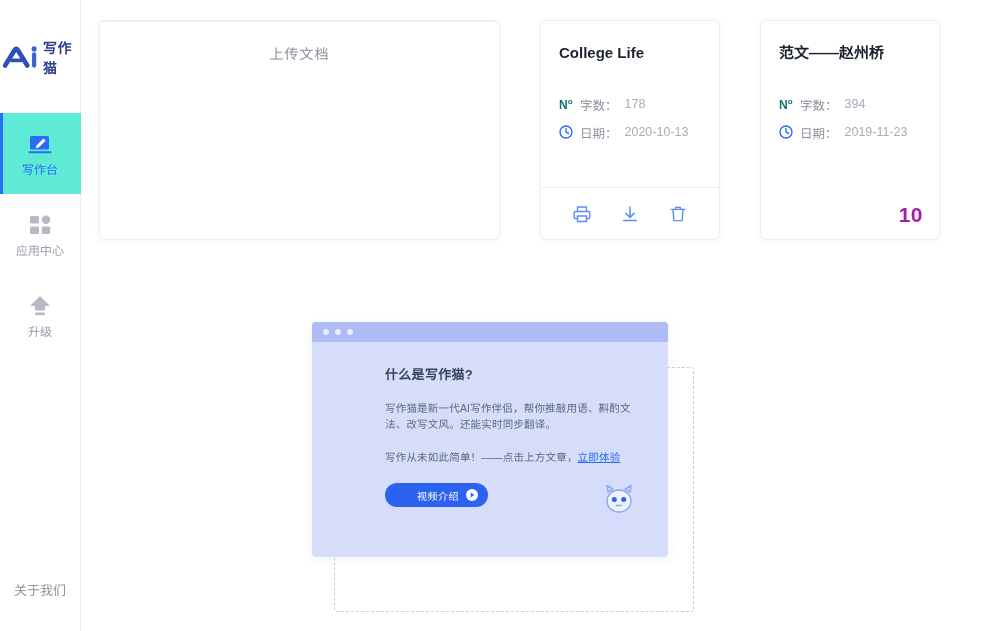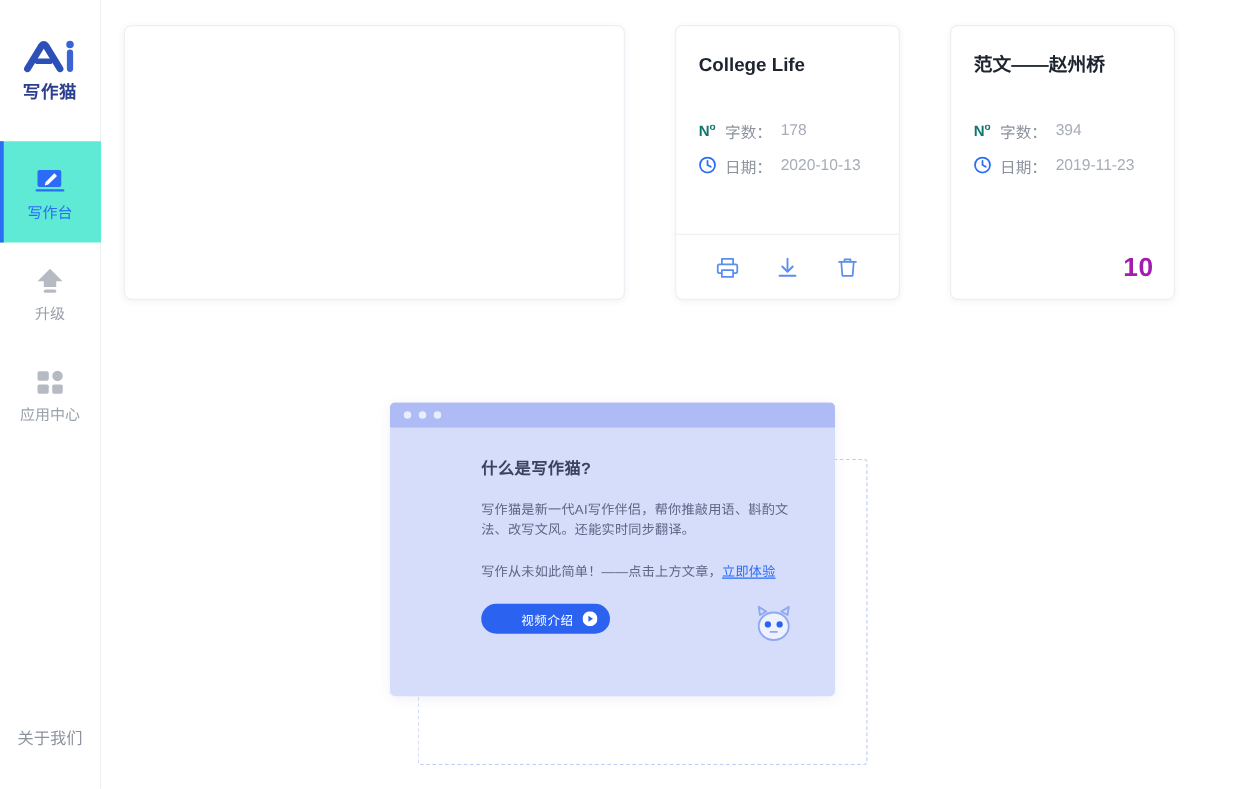--- a/index.html
+++ b/index.html
@@ -17,21 +17,21 @@
     width: 81px; height: 631px;
     background: #ffffff;
     border-right: 1px solid #eef0f4;
     display: flex; flex-direction: column;
     align-items: center;
     flex: 0 0 81px;
     position: relative;
   }
   .logo-box {
     width: 100%; height: 113px;
-    display: flex; flex-direction: column;
+    display: flex; 
     align-items: center; justify-content: center;
     gap: 2px;
   }
   .logo-mark { width: 48px; height: 30px; display:block; }
   .logo-text {
     font-size: 14px; font-weight: 700; color: #2d3f8f;
     letter-spacing: .5px;
     font-family: "Liberation Serif", "DejaVu Serif", serif;
   }
 
@@ -221,48 +221,51 @@
         <svg class="nav-icon" viewBox="0 0 26 26">
           <rect x="3" y="5" width="19" height="13.5" rx="1.6" fill="#2b6cf6"></rect>
           <path d="M9.5 14.5 L16.5 7.6 L18.6 9.7 L11.6 16.6 L8.8 17.3 Z" fill="#ffffff"></path>
           <rect x="1.5" y="20.3" width="23" height="1.9" rx=".9" fill="#2b6cf6"></rect>
         </svg>
         <span class="nav-label">写作台</span>
       </div>
 
       <div class="nav-item">
         <svg class="nav-icon" viewBox="0 0 26 26">
-          <path d="M13 3 L23 13 L18 13 L18 17.5 L8 17.5 L8 13 L3 13 Z" fill="#b6bac3"></path>
-          <rect x="8" y="19.6" width="10" height="2.6" rx="1.3" fill="#b6bac3"></rect>
-        </svg>
-        <span class="nav-label">升级</span>
-      </div>
-
-      <div class="nav-item">
-        <svg class="nav-icon" viewBox="0 0 26 26">
           <rect x="3" y="4" width="9" height="7.5" rx="1.4" fill="#b6bac3"></rect>
           <circle cx="19" cy="7.7" r="4.2" fill="#b6bac3"></circle>
           <rect x="3" y="14.5" width="9" height="7.5" rx="1.4" fill="#b6bac3"></rect>
           <rect x="14.8" y="14.5" width="8.4" height="7.5" rx="1.4" fill="#b6bac3"></rect>
         </svg>
         <span class="nav-label">应用中心</span>
       </div>
 
+      <div class="nav-item">
+        <svg class="nav-icon" viewBox="0 0 26 26">
+          <path d="M13 3 L23 13 L18 13 L18 17.5 L8 17.5 L8 13 L3 13 Z" fill="#b6bac3"></path>
+          <rect x="8" y="19.6" width="10" height="2.6" rx="1.3" fill="#b6bac3"></rect>
+        </svg>
+        <span class="nav-label">升级</span>
+      </div>
+
 
     </nav>
 
     <div class="sidebar-spacer"></div>
     <div class="about">关于我们</div>
   </aside>
 
   <main class="main">
 
     <div class="cards-row">
 
       <section class="card card-new">
+        <div class="upload-doc">
+          <span>上传文档</span>
+        </div>
       </section>
 
       <section class="card card-doc">
         <div class="doc-title">College Life</div>
         <div class="doc-meta">
           <div class="meta-row">
             <span class="meta-no">N<sup>o</sup></span>
             <span class="meta-label">字数：</span>
             <span class="meta-value">178</span>
           </div>

